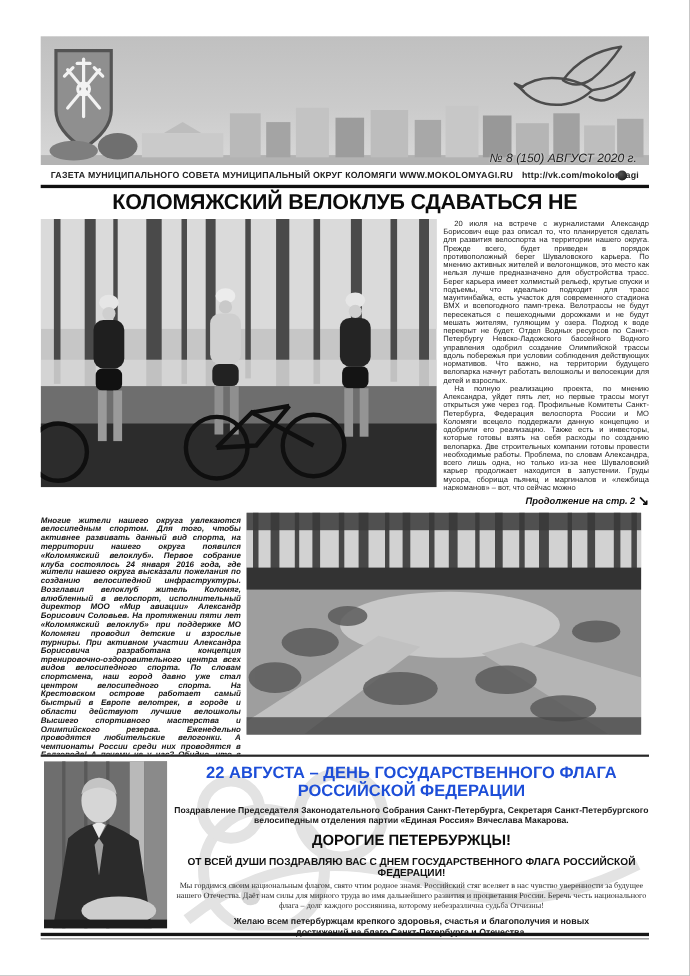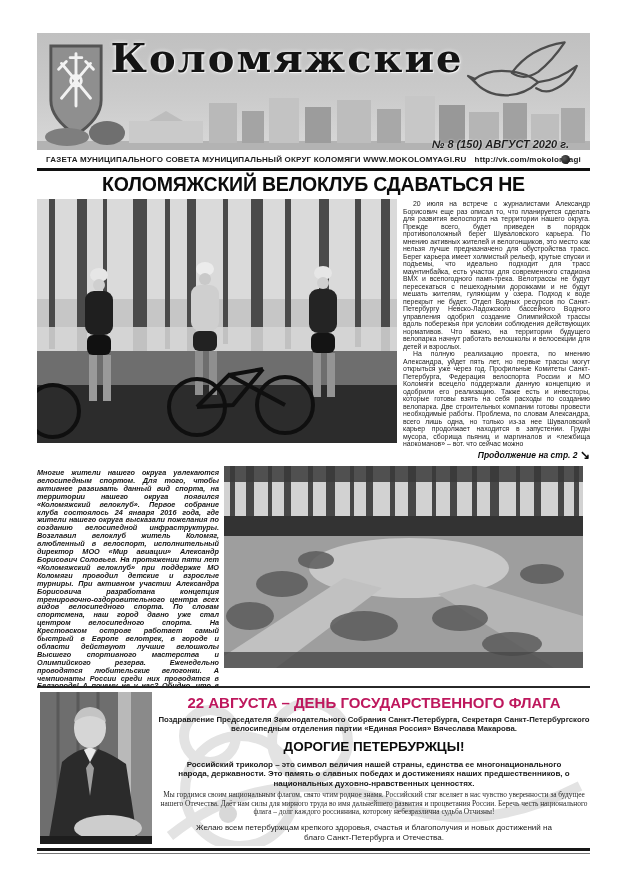--- a/index.html
+++ b/index.html
@@ -11,21 +11,21 @@
   #banner{left:37px;top:33px;width:553px;height:117px;
           background:linear-gradient(180deg,#c0c0c0 0%,#cbcbcb 55%,#d8d8d8 100%);}
   #coat{left:10px;top:7px;width:58px;height:101px;}
   #mast-title{left:66px;top:4px;width:368px;text-align:center;
               font-family:"DejaVu Serif",serif;font-weight:bold;color:#141414;
               text-shadow:0 0 4px rgba(255,255,255,.95),1px 1px 0 rgba(255,255,255,.7);}
   #mast-title .l1{font-size:40px;line-height:42px;letter-spacing:2px;}
   #mast-title .l2{font-size:34px;line-height:30px;letter-spacing:6px;margin-top:-4px;}
   #dove{left:428px;top:4px;width:122px;height:80px;}
   #skyline{left:0;top:62px;width:553px;height:55px;}
-  #issue{right:21px;bottom:0px;font-size:11px;font-weight:bold;font-style:italic;color:#1d1d1d;
+  #issue{right:11px;bottom:0px;font-size:11px;font-weight:normal;font-style:italic;color:#1d1d1d;
          text-shadow:0 0 2px rgba(255,255,255,.8);text-align:right;}
 
   
   #infobar{left:37px;top:152px;width:553px;height:15px;display:flex;align-items:center;
            justify-content:center;gap:8px;font-size:8px;font-weight:bold;color:#222;
            letter-spacing:.2px;}
   #age-badge{position:absolute;right:20px;top:3px;width:9px;height:9px;border-radius:50%;
              background:radial-gradient(circle at 35% 35%,#555,#0d0d0d);}
   #rule1{left:37px;top:168px;width:553px;height:3px;background:#101010;}
 
@@ -42,27 +42,27 @@
   #leadtext{left:37px;top:469px;width:182px;height:217px;overflow:hidden;
             font-size:7.3px;line-height:7.9px;font-weight:bold;font-style:italic;
             text-align:justify;color:#151515;}
   #photo2{left:224px;top:466px;width:359px;height:202px;}
   #rule2{left:37px;top:686px;width:553px;height:2px;background:#272727;}
 
   
   #portrait{left:40px;top:692px;width:112px;height:152px;}
   #watermark{left:150px;top:696px;width:440px;height:150px;}
   #flagblock{left:158px;top:694px;width:432px;text-align:center;z-index:2;}
-  #flagblock .t1,#flagblock .t2{font-size:15px;line-height:17px;font-weight:bold;color:#be185d;}
+  #flagblock .t1,#flagblock .t2{font-size:15px;line-height:17px;font-weight:bold;color:#1d4ed8;}
   #flagblock .sub{margin-top:4px;font-size:7.8px;line-height:9px;font-weight:bold;color:#1c1c1c;}
   #flagblock .sal{margin-top:6px;font-size:13.5px;font-weight:bold;color:#0c0c0c;text-align:center;}
   #flagblock .congrats{margin-top:7px;font-size:9.2px;font-weight:bold;color:#111;}
   #flagblock .p1{margin:6px 14px 0;font-size:8px;line-height:9.3px;font-weight:bold;color:#1a1a1a;}
   #flagblock .p2{margin:3px 2px 0;font-size:7.4px;line-height:8.8px;color:#2a2a2a;font-family:Liberation Serif, serif;}
-  #flagblock .p3{margin:6px 30px 0;font-size:8px;line-height:9.3px;font-weight:normal;color:#1a1a1a;}
+  #flagblock .p3{margin:6px 30px 0;font-size:8px;line-height:9.3px;font-weight:bold;color:#1a1a1a;}
   #rule3{left:37px;top:848px;width:553px;height:2px;border-top:3px solid #161616;
          border-bottom:1px solid #777;}
 </style>
 </head>
 <body>
 
 <div id="page">
 
   <div id="banner" class="abs">
 
@@ -73,21 +73,20 @@
           <path d="M45,22 L15,58"></path>
         <path d="M30,12 V66"></path>
         <path d="M24,16 L36,16"></path>
           <path d="M12,28 L20,20"></path>
           <path d="M48,28 L40,20"></path>
         <circle cx="30" cy="40" r="5.5"></circle>
       </g>
     </svg>
 
     <div id="mast-title" class="abs">
-      <div class="l1">Коломяжские</div>
     </div>
 
     <svg id="dove" class="abs" viewBox="0 0 120 78">
       <g stroke="#4c4c4c" stroke-width="2.2" fill="none" stroke-linecap="round" stroke-linejoin="round">
         <path d="M8,42 Q20,33 36,33 Q58,33 72,44 Q58,57 40,57 Q20,57 8,42 Z"></path>
         <path d="M46,35 Q64,10 98,5 Q86,23 72,34 Q58,43 46,35"></path>
         <path d="M72,44 Q92,42 110,28 Q102,46 86,52 Q78,55 70,50"></path>
         <path d="M10,41 L3,38 L11,45"></path>
       </g>
     </svg>
@@ -252,21 +251,22 @@
       <circle cx="90" cy="95" r="55"></circle>
       <circle cx="160" cy="45" r="38"></circle>
       <circle cx="60" cy="40" r="26"></circle>
       <path d="M20,140 Q120,60 250,110 Q330,140 430,90"></path>
     </g>
     <circle cx="78" cy="118" r="9" fill="#d8d8d8"></circle>
   </svg>
 
   <div id="flagblock" class="abs">
     <div class="t1">22 АВГУСТА – ДЕНЬ ГОСУДАРСТВЕННОГО ФЛАГА</div>
+    <div class="t2">РОССИЙСКОЙ ФЕДЕРАЦИИ</div>
     <div class="sub">Поздравление Председателя Законодательного Собрания Санкт-Петербурга, Секретаря Санкт-Петербургского велосипедным отделения партии «Единая Россия» Вячеслава Макарова.</div>
     <div class="sal">ДОРОГИЕ ПЕТЕРБУРЖЦЫ!</div>
-    <div class="p1">Российский триколор – это символ величия нашей страны, единства ее многонационального народа, державности. Это память о славных победах и достижениях наших предшественников, о национальных духовно-нравственных ценностях.</div>
+    <div class="congrats">ОТ ВСЕЙ ДУШИ ПОЗДРАВЛЯЮ ВАС С ДНЕМ ГОСУДАРСТВЕННОГО ФЛАГА РОССИЙСКОЙ ФЕДЕРАЦИИ!</div>
     <div class="p2">Мы гордимся своим национальным флагом, свято чтим родное знамя. Российский стяг вселяет в нас чувство уверенности за будущее нашего Отечества. Даёт нам силы для мирного труда во имя дальнейшего развития и процветания России. Беречь честь национального флага – долг каждого россиянина, которому небезразлична судьба Отчизны!</div>
     <div class="p3">Желаю всем петербуржцам крепкого здоровья, счастья и благополучия и новых достижений на благо Санкт-Петербурга и Отечества.</div>
   </div>
 
   <div id="rule3" class="abs"></div>
 </div>
 
 </body></html>

